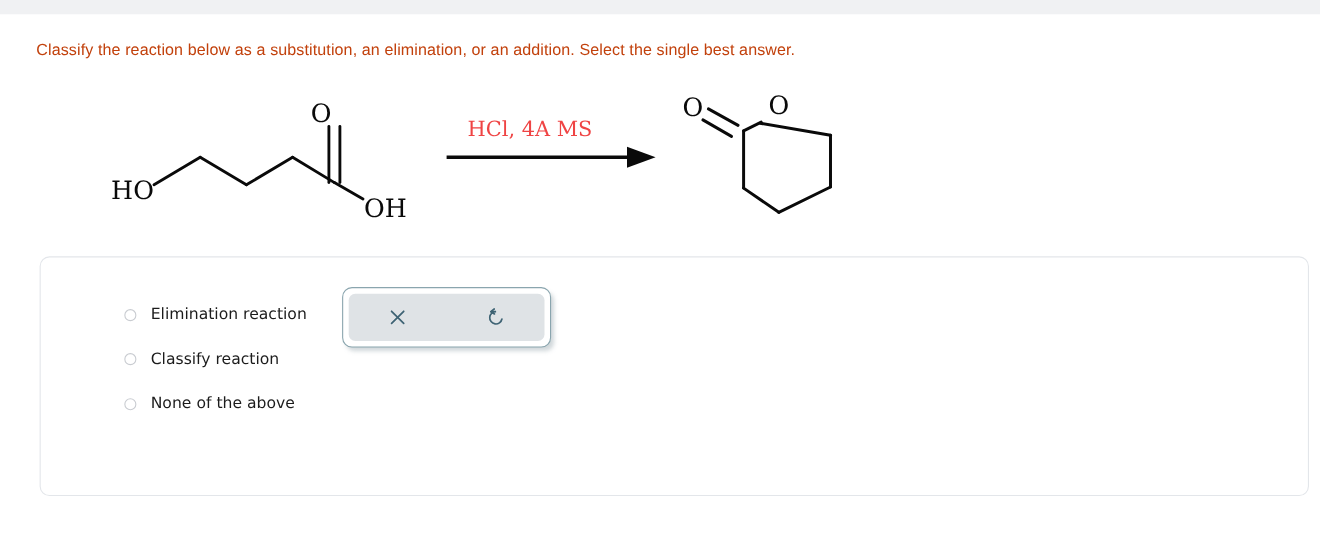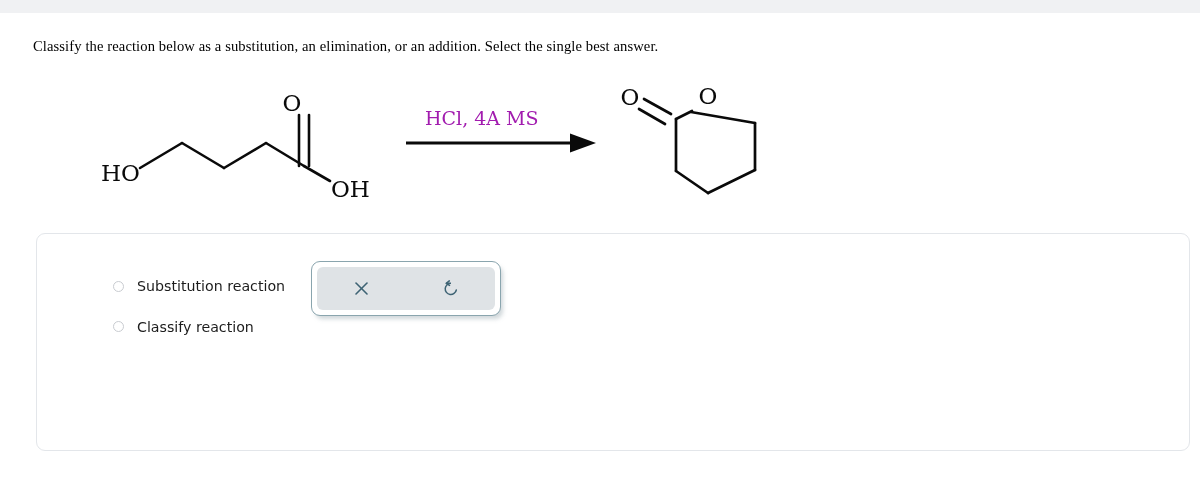--- a/index.html
+++ b/index.html
@@ -18,43 +18,43 @@
   .top-strip {
     position: absolute;
     left: 0; top: 0;
     width: 1200px; height: 13px;
     background: #f0f1f3;
   }
   .question-text {
     position: absolute;
     left: 33px; top: 38px;
     font-size: 14.6px;
-    color: #000000;
+    color: #c2410c;
     letter-spacing: 0.1px;
     white-space: nowrap;
-    font-family: Liberation Serif, serif;
+    font-family: Liberation Sans, sans-serif;
     text-align: right;
   }
   
   .scheme {
     position: absolute;
     left: 0; top: 78px;
     width: 1200px; height: 130px;
   }
   .scheme svg { display: block; }
   .chem-label {
     font-family: "DejaVu Serif", "Liberation Serif", serif;
     fill: #0a0a0a;
   }
   .reagent-text {
     position: absolute;
     left: 425px; top: 107px;
     font-family: "DejaVu Serif", "Liberation Serif", serif;
     font-size: 19px;
-    color: #a21caf;
+    color: #ef4444;
     white-space: nowrap;
   }
   
   .answer-card {
     position: absolute;
     left: 36px; top: 233px;
     width: 1154px; height: 218px;
     background: #ffffff;
     border: 1px solid #e3e6ea;
     border-radius: 9px;
@@ -162,29 +162,33 @@
     </svg>
   </div>
 
   <div class="reagent-text">HCl, 4A MS</div>
 
   <div class="answer-card">
     <div class="options">
 
       <div class="option-row">
         <span class="radio"></span>
-        <span class="option-label">Substitution reaction</span>
+        <span class="option-label">Elimination reaction</span>
       </div>
 
 
       <div class="option-row">
         <span class="radio"></span>
         <span class="option-label">Classify reaction</span>
       </div>
 
+      <div class="option-row">
+        <span class="radio"></span>
+        <span class="option-label">None of the above</span>
+      </div>
 
     </div>
   </div>
 
   <div class="tool-panel">
     <div class="tool-inner">
 
       <div class="tool-btn">
         <svg width="17" height="17" viewBox="0 0 17 17">
           <line x1="3" y1="3" x2="14" y2="14" stroke="#3e6374" stroke-width="1.6" stroke-linecap="round"></line>

